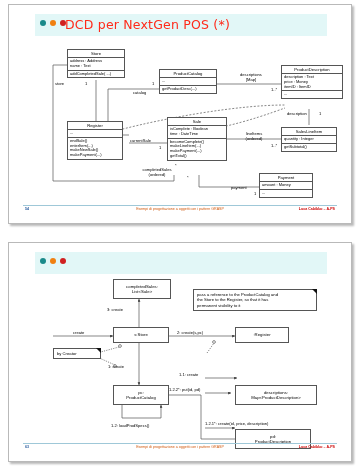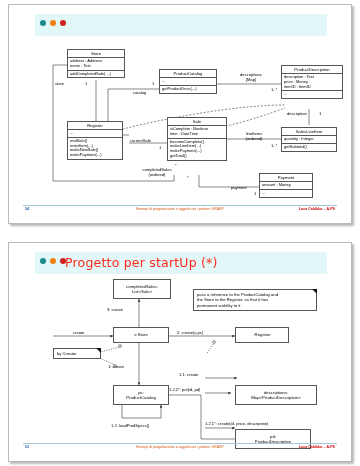--- a/index.html
+++ b/index.html
@@ -42,20 +42,21 @@
 <div class="deck">
 
   <div class="slide">
     <div class="slide-inner">
       <div class="title-bar"></div>
       <div class="bullets">
         <span class="dot teal"></span>
         <span class="dot orange"></span>
         <span class="dot red"></span>
       </div>
+      <div class="slide-title">DCD per NextGen POS (*)</div>
 
       <svg class="ov" viewBox="0 0 342 218">
         <g stroke="#555" stroke-width="0.7" fill="none">
 
           <path d="M58,60 L44,60 L44,176 L150,176"></path>
 
           <path d="M87,75 L87,118"></path>
 
           <path d="M100,84 L100,84"></path>
           <path d="M86,84 L86,84"></path>
@@ -191,21 +192,20 @@
   </div>
 
   <div class="slide" style="margin-bottom:4px;">
     <div class="slide-inner">
       <div class="title-bar"></div>
       <div class="bullets">
         <span class="dot teal"></span>
         <span class="dot orange"></span>
         <span class="dot red"></span>
       </div>
-      <div class="slide-title">Progetto per startUp (*)</div>
 
       <svg class="ov" viewBox="0 0 342 218">
         <defs>
           <marker id="ah" markerWidth="5" markerHeight="5" refX="4" refY="2" orient="auto">
             <path d="M0,0 L4,2 L0,4 z" fill="#333"></path>
           </marker>
         </defs>
         <g stroke="#555" stroke-width="0.7" fill="none">
 
           <path d="M44,93 L104,93" marker-end="url(#ah)"></path>

